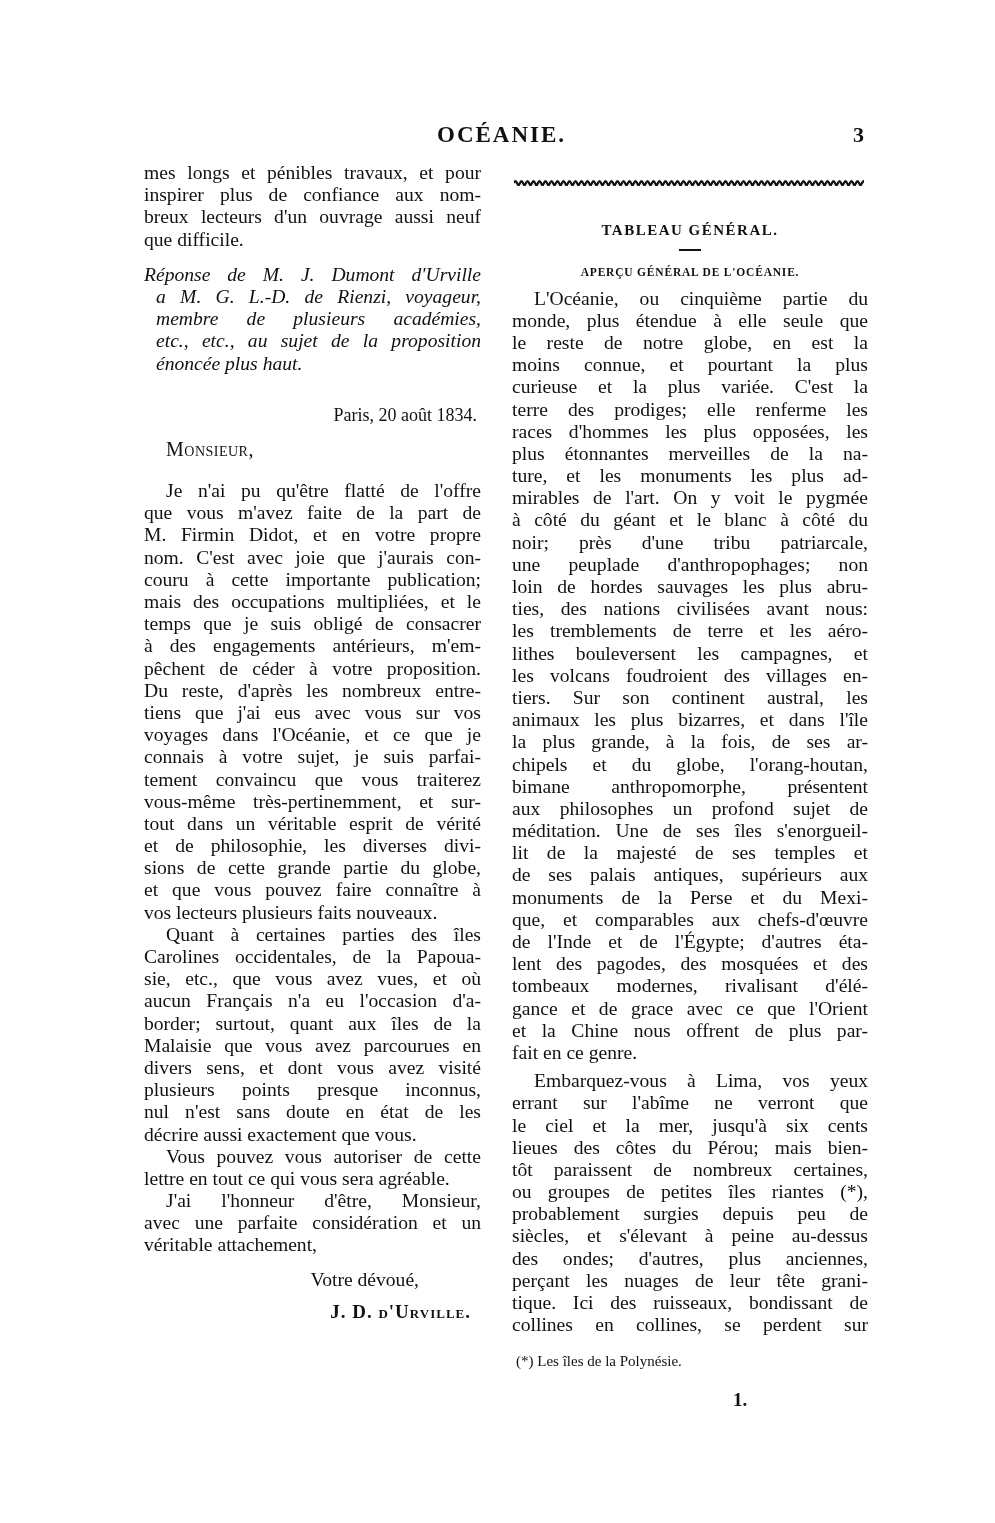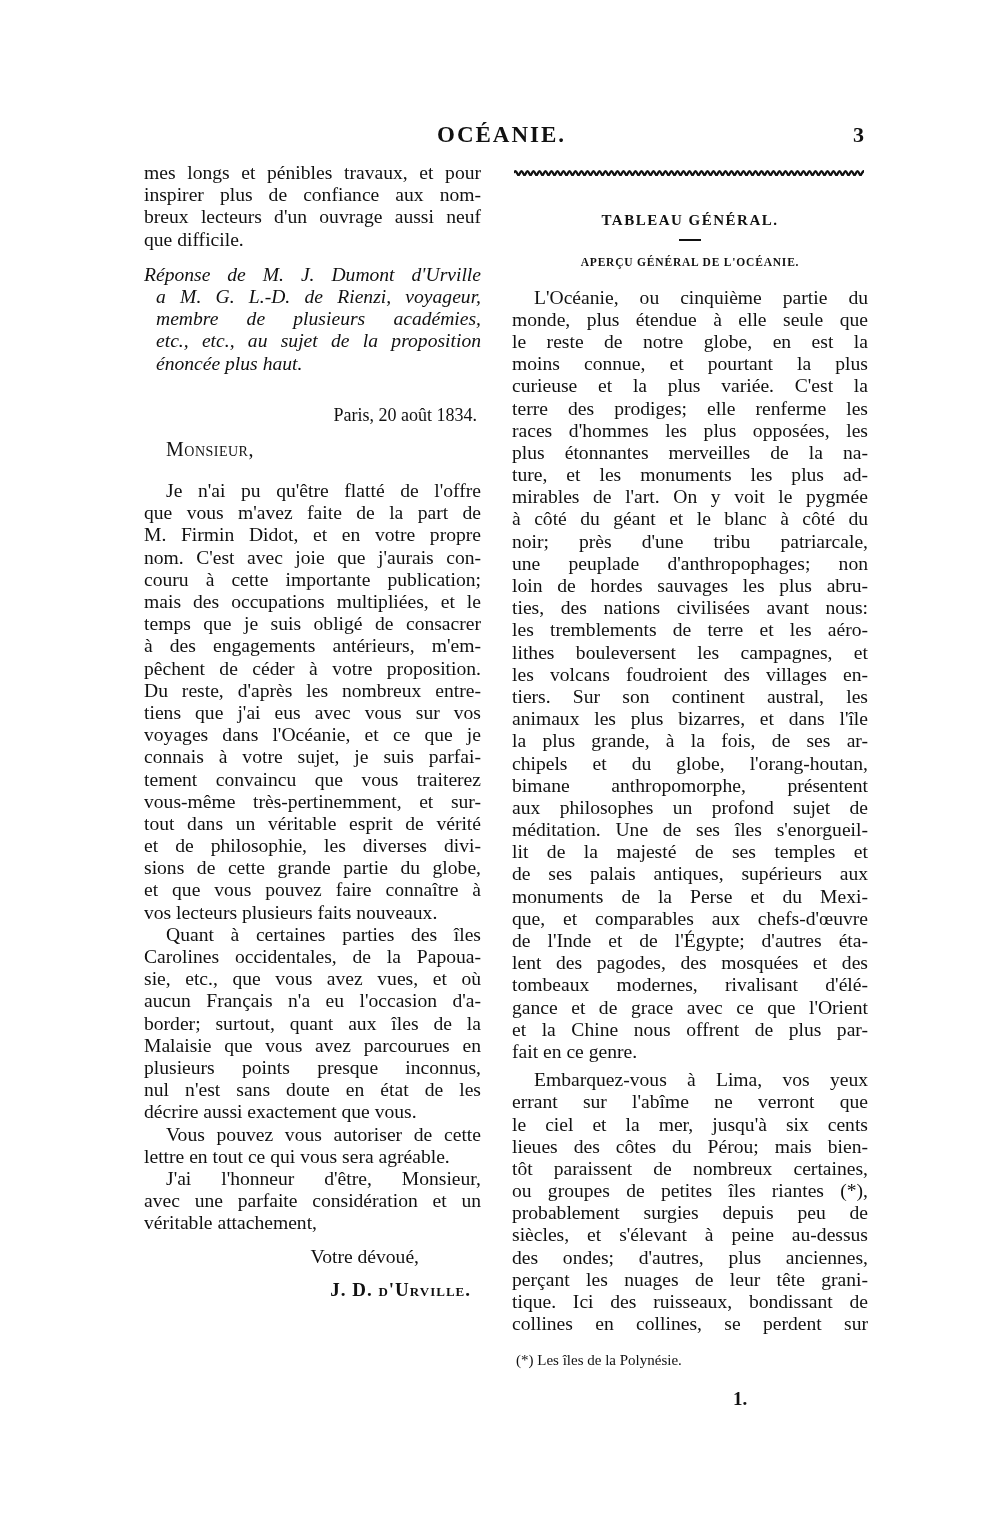--- a/index.html
+++ b/index.html
@@ -1,37 +1,37 @@
 <!DOCTYPE html>
 <html><head>
   <meta charset="utf-8">
   <style>
     html, body { margin: 0; padding: 0; background: #ffffff; }
     body { width: 995px; height: 1523px; position: relative; overflow: hidden; color: #111; font-family: "Liberation Serif", "DejaVu Serif", serif; }
     .header-title { position: absolute; left: 437px; top: 122px; font-size: 23px; letter-spacing: 2px; font-weight: bold; }
     .page-num { position: absolute; left: 853px; top: 122px; font-size: 22px; font-weight: bold; }
     .col { position: absolute; top: 162px; font-size: 19.6px; line-height: 22.2px; }
     .col-left { left: 144px; width: 337px; }
-    .col-right { left: 512px; width: 356px; top: 168px; }
+    .col-right { left: 512px; width: 356px; top: 178px; }
     .line { display: block; white-space: nowrap; text-align: justify; text-align-last: justify; height: 22.2px; }
     .line.last { text-align-last: left; }
     .line.indent { padding-left: 22px; }
     .italic-block { margin-top: 13px; font-style: italic; }
     .italic-block .line { padding-left: 12px; }
     .italic-block .line.first { padding-left: 0; }
     .date { text-align: right; margin-top: 29px; padding-right: 4px; font-size: 18px; }
     .salutation { margin-top: 12px; padding-left: 22px; font-size: 20px; letter-spacing: 0.5px; }
     .salutation .sc { font-variant: small-caps; }
     .letter-body { margin-top: 20px; }
     .closing { text-align: right; padding-right: 62px; margin-top: 12px; }
     .signature { text-align: right; padding-right: 10px; margin-top: 10px; font-weight: bold; font-variant: small-caps; font-size: 19px; letter-spacing: 1px; }
     .wavy { height: 10px; margin: 0 0 16px 2px; }
     .section-title { text-align: center; font-weight: bold; font-size: 15px; letter-spacing: 1.5px; margin-top: 10px; }
     .rule { width: 22px; height: 2px; background: #111; margin: 8px auto 10px; }
-    .section-sub { text-align: center; font-weight: bold; font-size: 11.5px; letter-spacing: 0.8px; margin-bottom: 13px; }
+    .section-sub { text-align: center; font-weight: bold; font-size: 11.5px; letter-spacing: 0.8px; margin-bottom: 4px; }
     .para-right { margin-top: 6px; }
     .footnote { margin-top: 14px; padding-left: 4px; font-size: 15px; }
     .signature-mark { text-align: center; padding-left: 100px; margin-top: 16px; font-weight: bold; font-size: 19px; }
   </style>
 </head>
 <body>
 
 <div class="header-title">OCÉANIE.</div>
 <div class="page-num">3</div>
 
@@ -71,20 +71,21 @@
       <span class="line">et de philosophie, les diverses divi-</span>
       <span class="line">sions de cette grande partie du globe,</span>
       <span class="line">et que vous pouvez faire connaître à</span>
       <span class="line last">vos lecteurs plusieurs faits nouveaux.</span>
       <span class="line indent">Quant à certaines parties des îles</span>
       <span class="line">Carolines occidentales, de la Papoua-</span>
       <span class="line">sie, etc., que vous avez vues, et où</span>
       <span class="line">aucun Français n'a eu l'occasion d'a-</span>
       <span class="line">border; surtout, quant aux îles de la</span>
       <span class="line">Malaisie que vous avez parcourues en</span>
+      <span class="line">divers sens, et dont vous avez visité</span>
       <span class="line">plusieurs points presque inconnus,</span>
       <span class="line">nul n'est sans doute en état de les</span>
       <span class="line last">décrire aussi exactement que vous.</span>
       <span class="line indent">Vous pouvez vous autoriser de cette</span>
       <span class="line last">lettre en tout ce qui vous sera agréable.</span>
       <span class="line indent">J'ai l'honneur d'être, Monsieur,</span>
       <span class="line">avec une parfaite considération et un</span>
       <span class="line last">véritable attachement,</span>
     </div>
   <div class="closing">Votre dévoué,</div>

